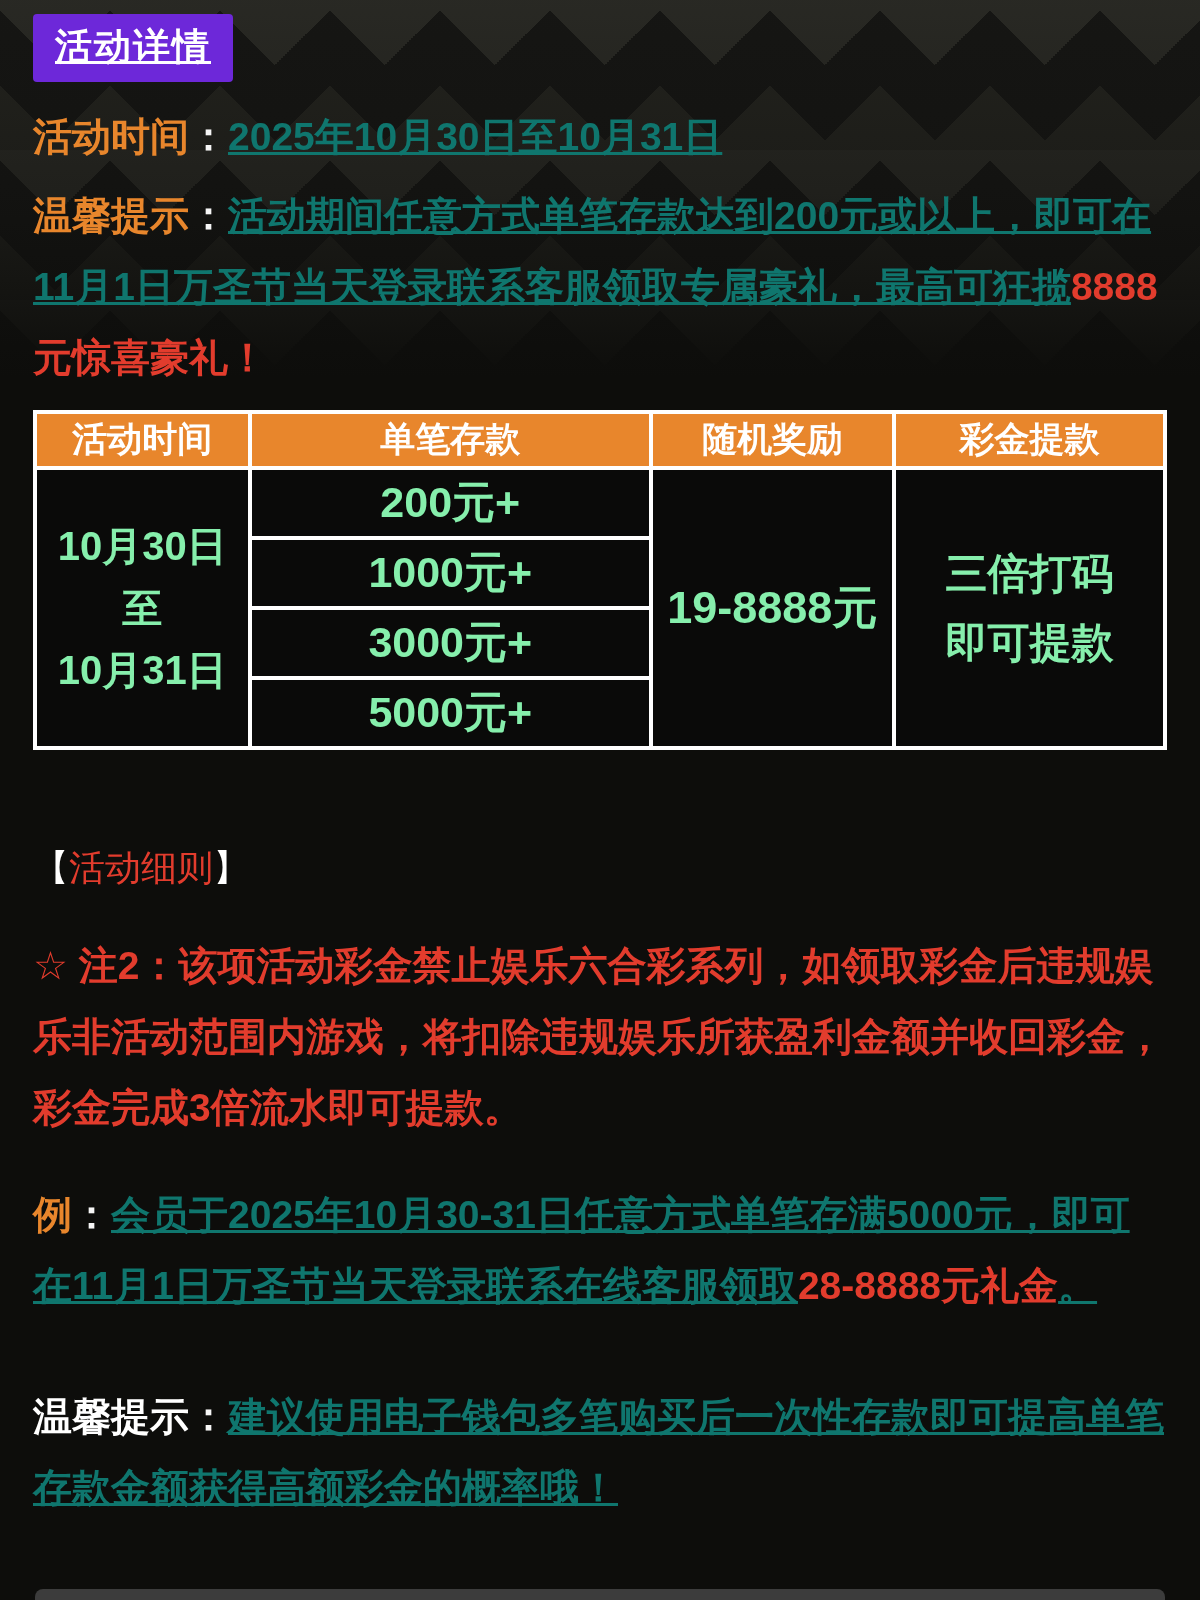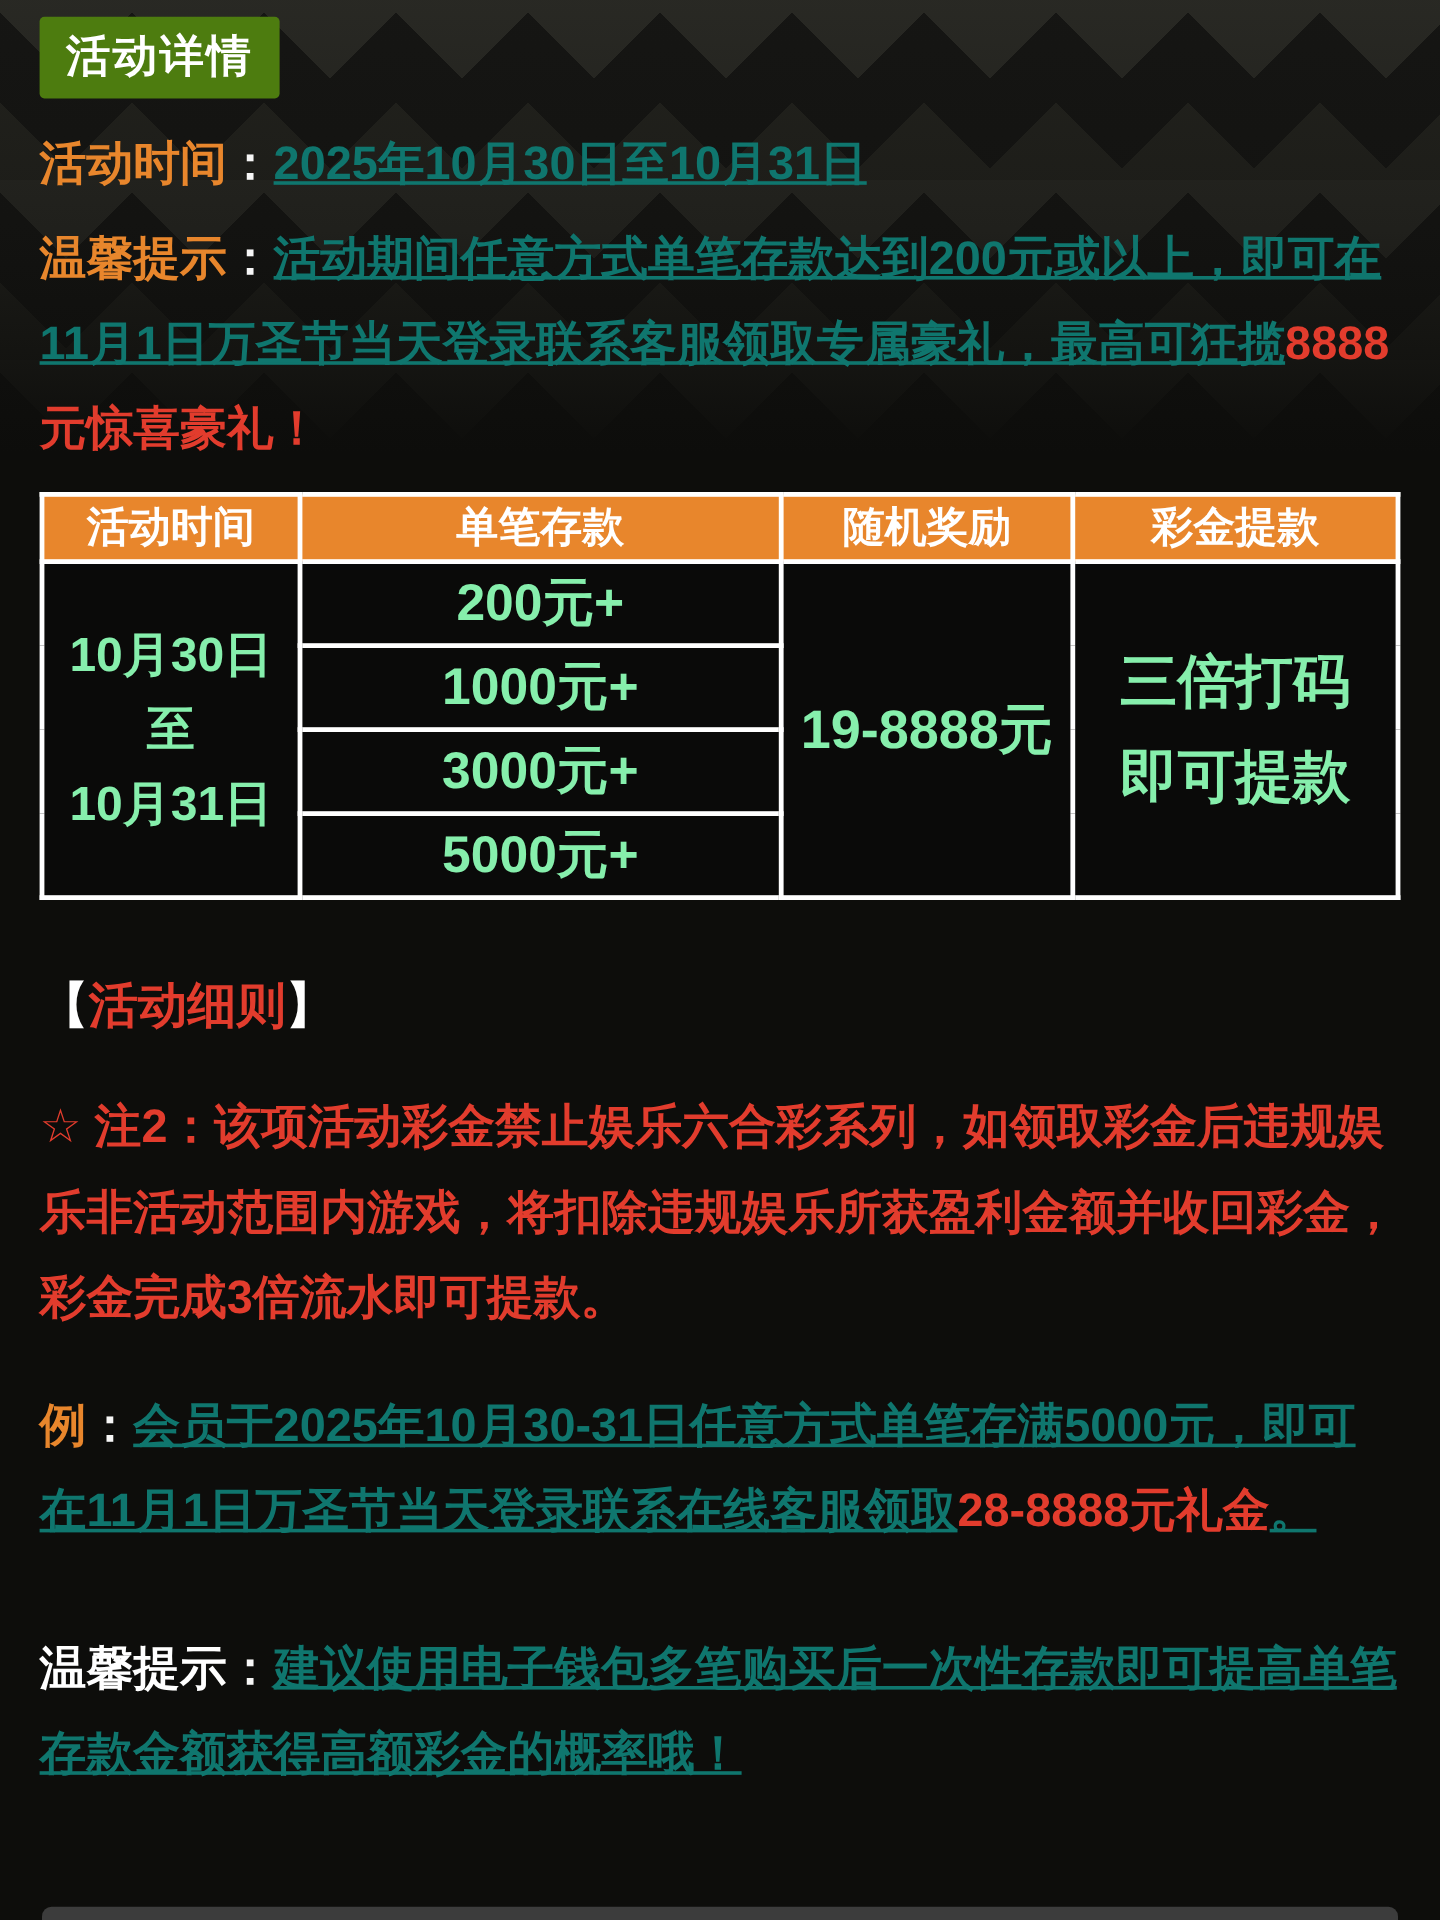--- a/index.html
+++ b/index.html
@@ -29,27 +29,28 @@
   .bg-fade {
     position: absolute; top: 0; left: 0; right: 0; height: 430px;
     background: linear-gradient(to bottom, rgba(13,13,11,0.05) 0%, rgba(13,13,11,0.35) 45%, #0d0d0b 88%);
   }
   .content {
     position: relative; z-index: 1;
     padding: 14px 33px 0 33px;
   }
   .badge {
     display: inline-block;
-    background: #4d7c0f;
+    background: #6d28d9;
     color: #ffffff;
     font-size: 37px;
     font-weight: 800;
     padding: 8px 22px 10px 22px;
     border-radius: 4px;
     letter-spacing: 2px;
+    text-decoration: underline;
   }
   .line, .para {
     color: #f6f6f6;
     font-size: 39px;
     font-weight: 600;
     line-height: 1.82;
   }
   .schedule { margin-top: 20px; }
   .intro { margin-top: 8px; }
   .lab-orange { color: #e8862c; font-weight: 800; }
@@ -80,32 +81,32 @@
     height: 52px;
   }
   table.promo td {
     background: #0a0a09;
     color: #86efac;
     font-weight: 800;
   }
   td.deposit { font-size: 43px; height: 66px; }
   td.period  { font-size: 40px; }
   td.reward  { font-size: 45px; }
-  td.withdraw{ font-size: 48px; }
+  td.withdraw{ font-size: 42px; }
   .cell-line { display: block; line-height: 1.55; }
   .withdraw .cell-line { line-height: 1.65; }
   col.c1 { width: 19%; }
   col.c2 { width: 35.5%; }
   col.c3 { width: 21.5%; }
   col.c4 { width: 24%; }
 
   .rules-heading {
-    margin-top: 64px;
-    font-size: 41px;
-    font-weight: 700;
+    margin-top: 96px;
+    font-size: 36px;
+    font-weight: 400;
     line-height: 1.2;
   }
   .rules-heading .bracket { color: #ffffff; }
   .rules-heading .inner { color: #e23c2d; }
   .note1 { margin-top: 14px; }
   .note2 { margin-top: 42px; }
   .example { margin-top: 36px; }
   .tips { margin-top: 60px; }
   .star { color: #e23c2d; font-weight: 700; }
 

